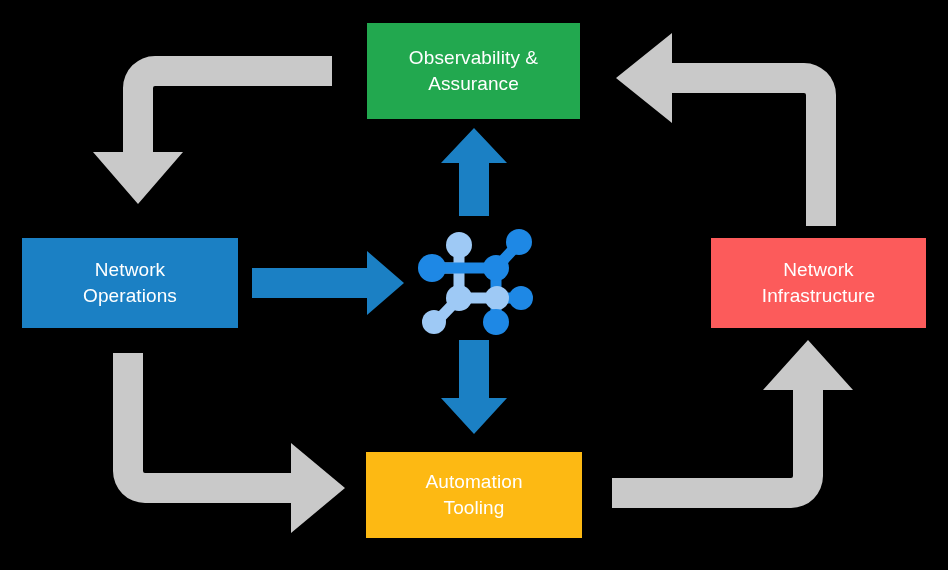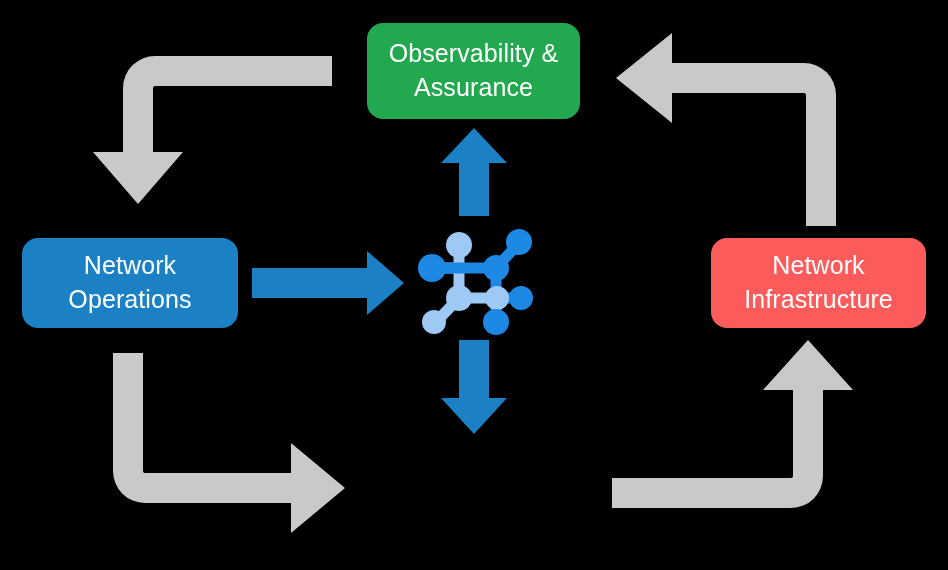--- a/index.html
+++ b/index.html
@@ -22,28 +22,28 @@
   #diagram-svg {
     position: absolute;
     top: 0;
     left: 0;
     width: 948px;
     height: 570px;
     display: block;
   }
   .node-box {
     position: absolute;
-    border-radius: 16px;
+    border-radius: 0;
     display: flex;
     align-items: center;
     justify-content: center;
     text-align: center;
     color: #ffffff;
     font-family: "Liberation Sans", sans-serif;
-    font-size: 25px;
+    font-size: 19px;
     line-height: 1.35;
     font-weight: 400;
     letter-spacing: 0.1px;
     box-sizing: border-box;
     padding: 4px 9px;
     white-space: pre-line;
     user-select: none;
   }
   #node-observability { left: 367px; top: 23px;  width: 213px; height: 96px; background: #22A84F; }
   #node-operations    { left: 22px;  top: 238px; width: 216px; height: 90px; background: #1B80C4; }
@@ -120,14 +120,16 @@
 
   <div class="node-box" id="node-observability" style="background: rgb(34, 168, 79); color: rgb(255, 255, 255);">Observability &amp;
 Assurance</div>
 
   <div class="node-box" id="node-operations" style="background: rgb(27, 128, 196); color: rgb(255, 255, 255);">Network
 Operations</div>
 
   <div class="node-box" id="node-infrastructure" style="background: rgb(252, 91, 91); color: rgb(255, 255, 255);">Network
 Infrastructure</div>
 
+  <div class="node-box" id="node-automation" style="background: rgb(253, 185, 19); color: rgb(255, 255, 255);">Automation
+Tooling</div>
 
 </div>
 
 </body></html>

